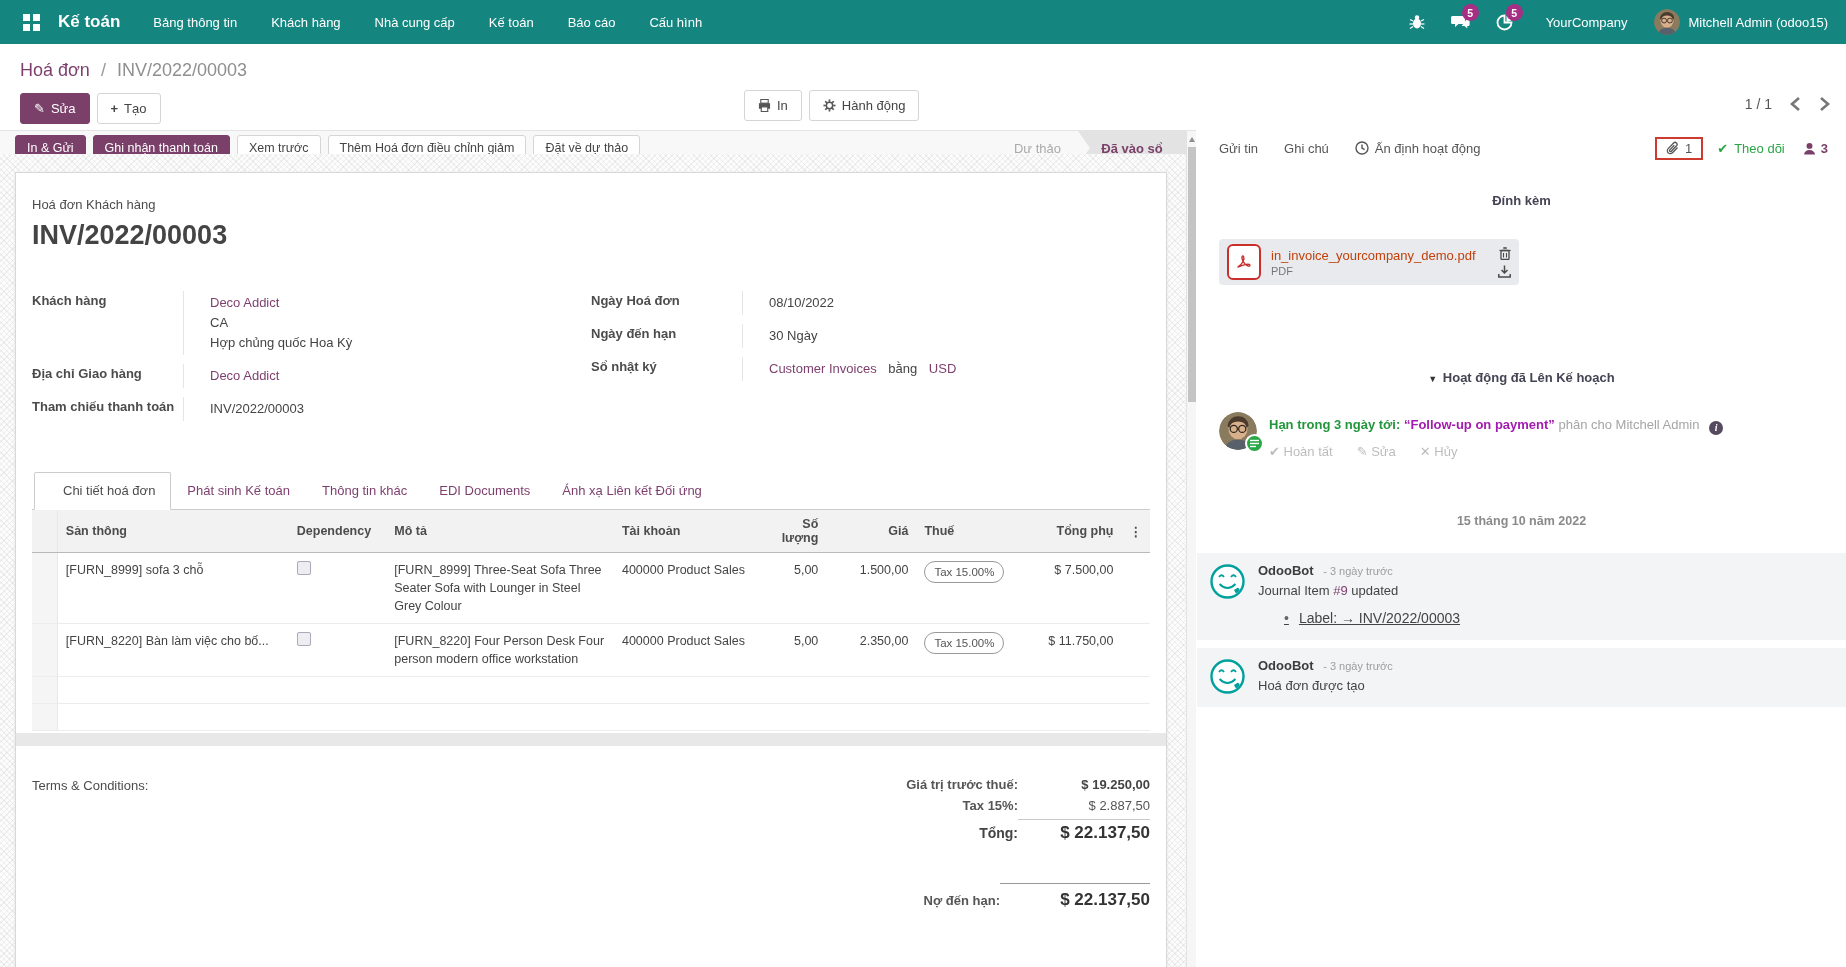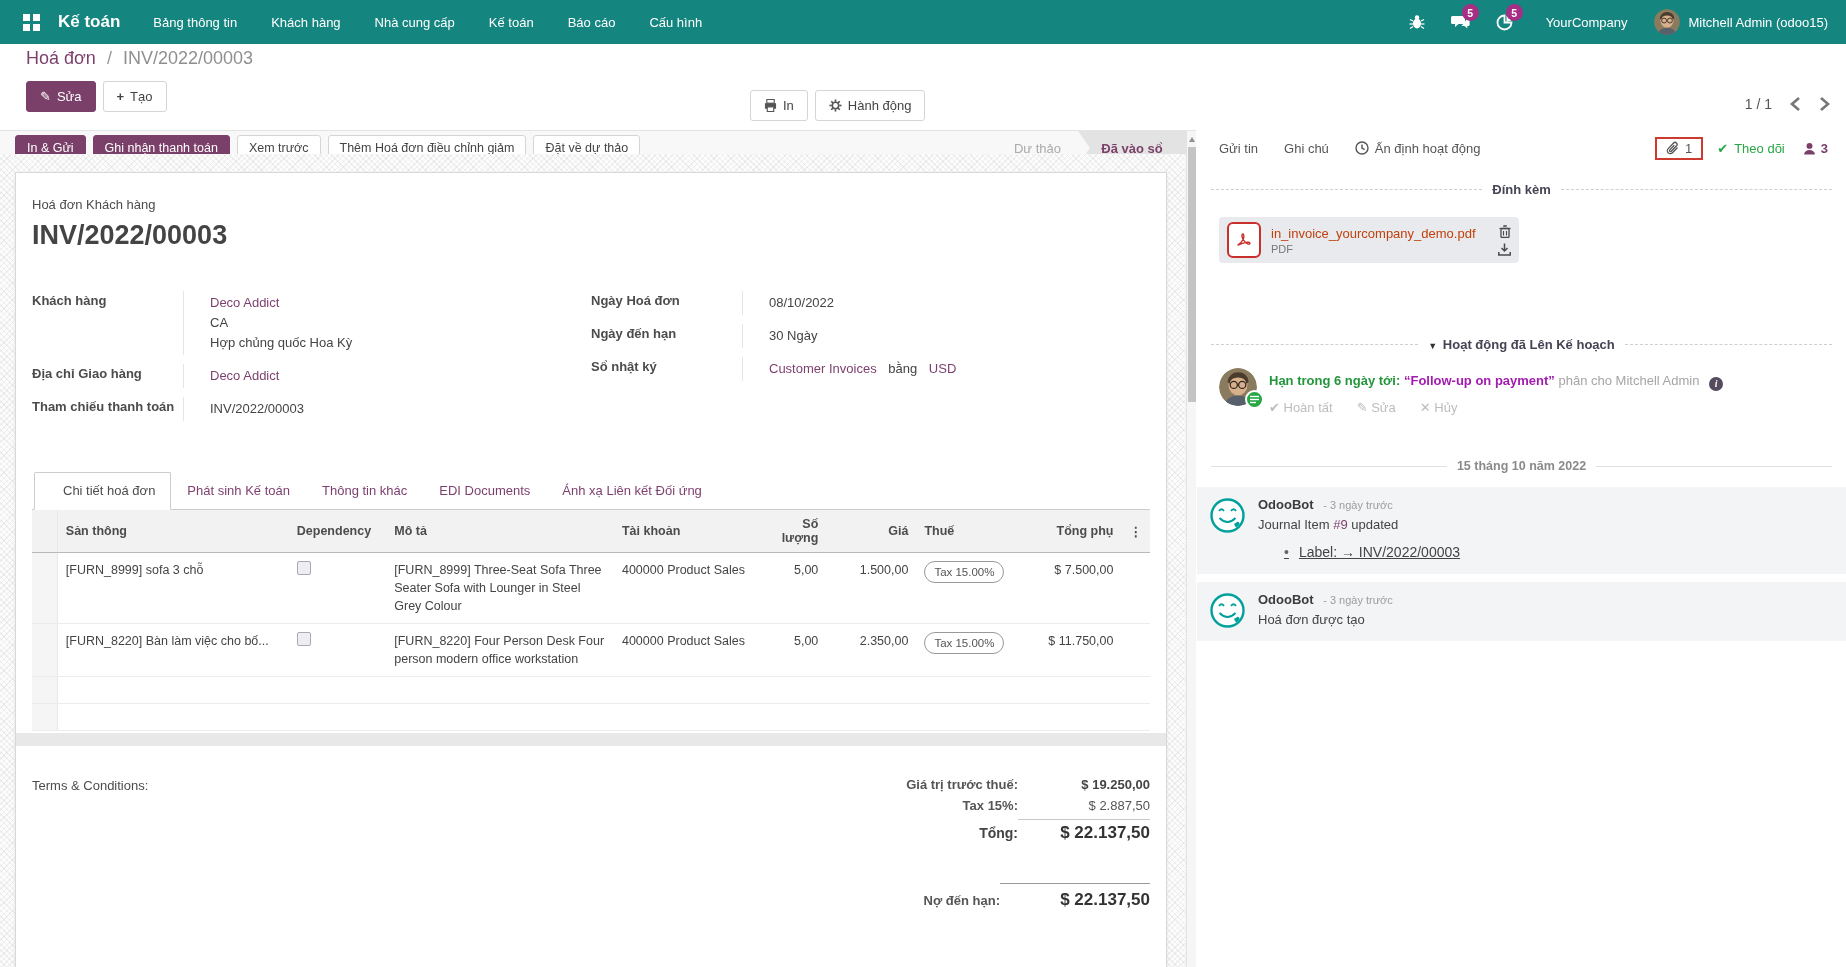--- a/index.html
+++ b/index.html
@@ -24,21 +24,21 @@
   .nav-item{padding:0 15px;height:44px;display:flex;align-items:center;font-size:13px;cursor:pointer;}
   .nav-spacer{flex:1;}
   .nav-right{display:flex;align-items:center;gap:6px;}
   .nav-icon-btn{position:relative;width:38px;height:44px;display:flex;align-items:center;justify-content:center;cursor:pointer;}
   .nav-badge{position:absolute;top:4px;right:1px;min-width:17px;height:17px;border-radius:9px;background:#a62e85;color:#fff;font-size:10.5px;display:flex;align-items:center;justify-content:center;padding:0 4px;font-weight:bold;}
   .company{padding:0 16px;font-size:13px;}
   .user{display:flex;align-items:center;gap:9px;padding:0 4px;}
   .avatar-sm{width:26px;height:26px;border-radius:50%;overflow:hidden;background:#9a8succeed;}
 
   
-  .controlbar{position:absolute;top:44px;left:10px;right:0;height:86px;background:#fff;padding:2px 16px 0 16px;}
+  .controlbar{position:absolute;top:44px;left:4px;right:0;height:86px;background:#fff;padding:14px 16px 0 16px;}
   .breadcrumb{font-size:18px;margin:2px 0 12px 0;}
   .breadcrumb .bc-parent{color:var(--link);cursor:pointer;}
   .breadcrumb .bc-sep{color:#999;padding:0 6px;}
   .breadcrumb .bc-current{color:#8f8f8f;}
   .btn-row{display:flex;align-items:center;}
   .btn{display:inline-flex;align-items:center;gap:6px;height:31px;padding:0 13px;border:1px solid #d5d5d5;background:#fff;border-radius:3px;font-size:13px;color:#444;cursor:pointer;}
   .btn-primary{background:var(--primary);border-color:var(--primary);color:#fff;}
   .btn + .btn{margin-left:7px;}
   .mid-btns{position:absolute;left:740px;top:46px;display:flex;}
   .pager{position:absolute;right:16px;top:52px;display:flex;align-items:center;gap:18px;color:#555;font-size:14px;}
@@ -111,21 +111,21 @@
   .sb-thumb{position:absolute;top:16px;left:1px;width:8px;height:255px;background:#c4c4c4;}
 
   
   .chatter{position:absolute;top:130px;left:1197px;right:0;bottom:0;background:#fff;}
   .ch-toolbar{display:flex;align-items:center;height:36px;padding:0 18px 0 22px;font-size:13px;color:#555;}
   .ch-link{margin-right:26px;cursor:pointer;display:flex;align-items:center;gap:6px;}
   .ch-spacer{flex:1;}
   .attach-btn{display:flex;align-items:center;gap:5px;border:2px solid #cf3a30;padding:2px 9px;margin-right:14px;cursor:pointer;color:#555;}
   .follow-btn{display:flex;align-items:center;gap:6px;color:var(--green);cursor:pointer;margin-right:18px;font-size:13px;}
   .followers-btn{display:flex;align-items:center;gap:5px;color:var(--primary);cursor:pointer;font-weight:bold;}
-  .h-sep{display:flex;align-items:center;gap:10px;padding:0 14px;font-size:13px;font-weight:bold;color:#445;}
+  .h-sep{display:flex;align-items:center;gap:10px;padding:0 14px;font-size:13px;font-weight:bold;color:#445;flex-direction:column;}
   .h-sep .line{flex:1;border-top:1px dashed #cfcfcf;}
   .h-sep.solid .line{border-top:1px solid #e0e0e0;}
   .h-sep.solid{font-weight:bold;color:#8a8a8a;font-size:12.5px;}
   .sep-attach{margin-top:16px;}
   .caret{font-size:9px;color:#333;margin-right:2px;}
 
   .attach-card{display:flex;align-items:center;gap:10px;background:#e8eaed;border-radius:4px;margin:20px 0 0 22px;width:300px;padding:5px 8px;}
   .pdf-icon{width:34px;height:36px;background:#fff;border:2px solid #c9302c;border-radius:6px;display:flex;align-items:center;justify-content:center;flex:none;}
   .attach-info{flex:1;min-width:0;}
   .attach-name{font-size:13px;color:#c2410c;white-space:nowrap;}
@@ -531,21 +531,21 @@
             <g stroke="#fff" stroke-width="1.4">
                 <line x1="0" y1="1.5" x2="9" y2="1.5"></line>
                 <line x1="0" y1="4.5" x2="9" y2="4.5"></line>
                 <line x1="0" y1="7.5" x2="6" y2="7.5"></line>
               </g>
           </svg>
         </span>
       </div>
       <div>
         <div class="act-line1">
-          <span class="act-due">Hạn trong 6 ngày tới:</span>
+          <span class="act-due">Hạn trong 3 ngày tới:</span>
           <span class="act-summary">“Follow-up on payment”</span>
           <span class="act-assigned">phân cho Mitchell Admin</span>
           <span class="info-dot">i</span>
         </div>
         <div class="act-line2">
           <span>✔ Hoàn tất</span>
           <span>✎ Sửa</span>
           <span>✕ Hủy</span>
         </div>
       </div>

